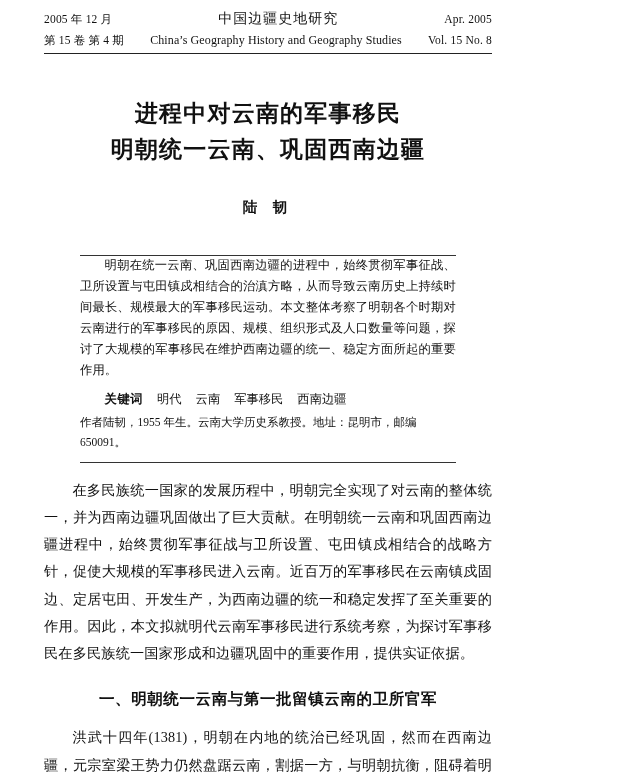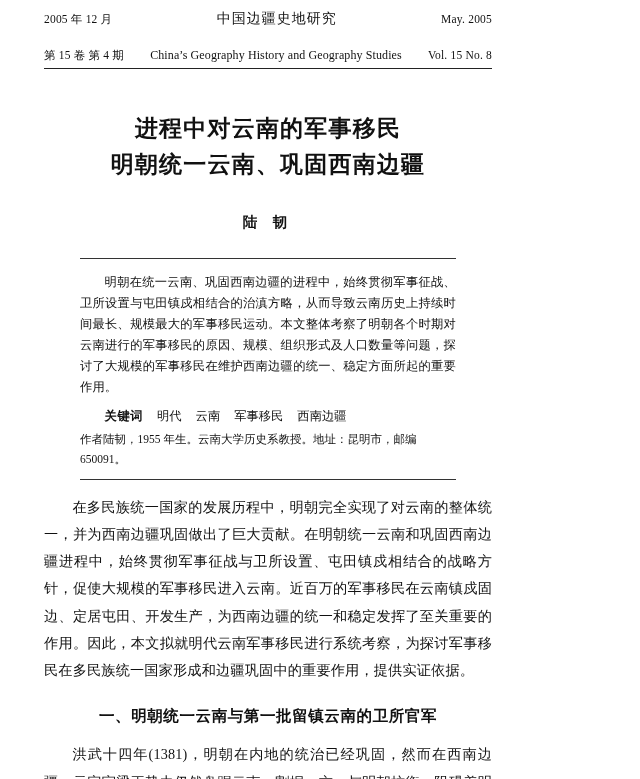--- a/index.html
+++ b/index.html
@@ -42,21 +42,21 @@
     flex: 1;
     text-align: center;
     font-size: 14px;
     letter-spacing: 1px;
   }
   .header-center.en {
     font-size: 12px;
     letter-spacing: 0.1px;
   }
   .header-row.second {
-    margin-top: 18px;
+    margin-top: 3px;
   }
   .rule {
     border: 0;
     border-top: 1px solid #222;
     margin: 5px 0 0 0;
   }
 
   
   .title-block {
     margin-top: 42px;
@@ -72,23 +72,22 @@
   .author {
     margin-top: 30px;
     text-align: center;
     font-size: 14.5px;
     font-weight: bold;
     letter-spacing: 6px;
   }
 
   
   .abstract-block {
-    margin: 26px 36px 0 36px;
+    margin: 38px 36px 0 36px;
     position: relative;
-    padding-top: 14px;
     padding-bottom: 10px;
   }
   .abstract-block:before {
     content: "";
     position: absolute;
     top: 0;
     left: 0;
     right: 0;
     border-top: 1px solid #333;
   }
@@ -154,21 +153,21 @@
 </style>
 </head>
 <body>
 
 <div class="page">
 
   <div class="header">
     <div class="header-row">
       <div class="header-left">2005 年 12 月</div>
       <div class="header-center">中国边疆史地研究</div>
-      <div class="header-right">May. 2005</div>
+      <div class="header-right">Apr. 2005</div>
     </div>
     <div class="header-row second">
       <div class="header-left">第 15 卷  第 4 期</div>
       <div class="header-center en">China’s Geography History and Geography Studies</div>
       <div class="header-right">Vol. 15 No. 8</div>
     </div>
     <hr class="rule">
   </div>
 
   <div class="title-block">

